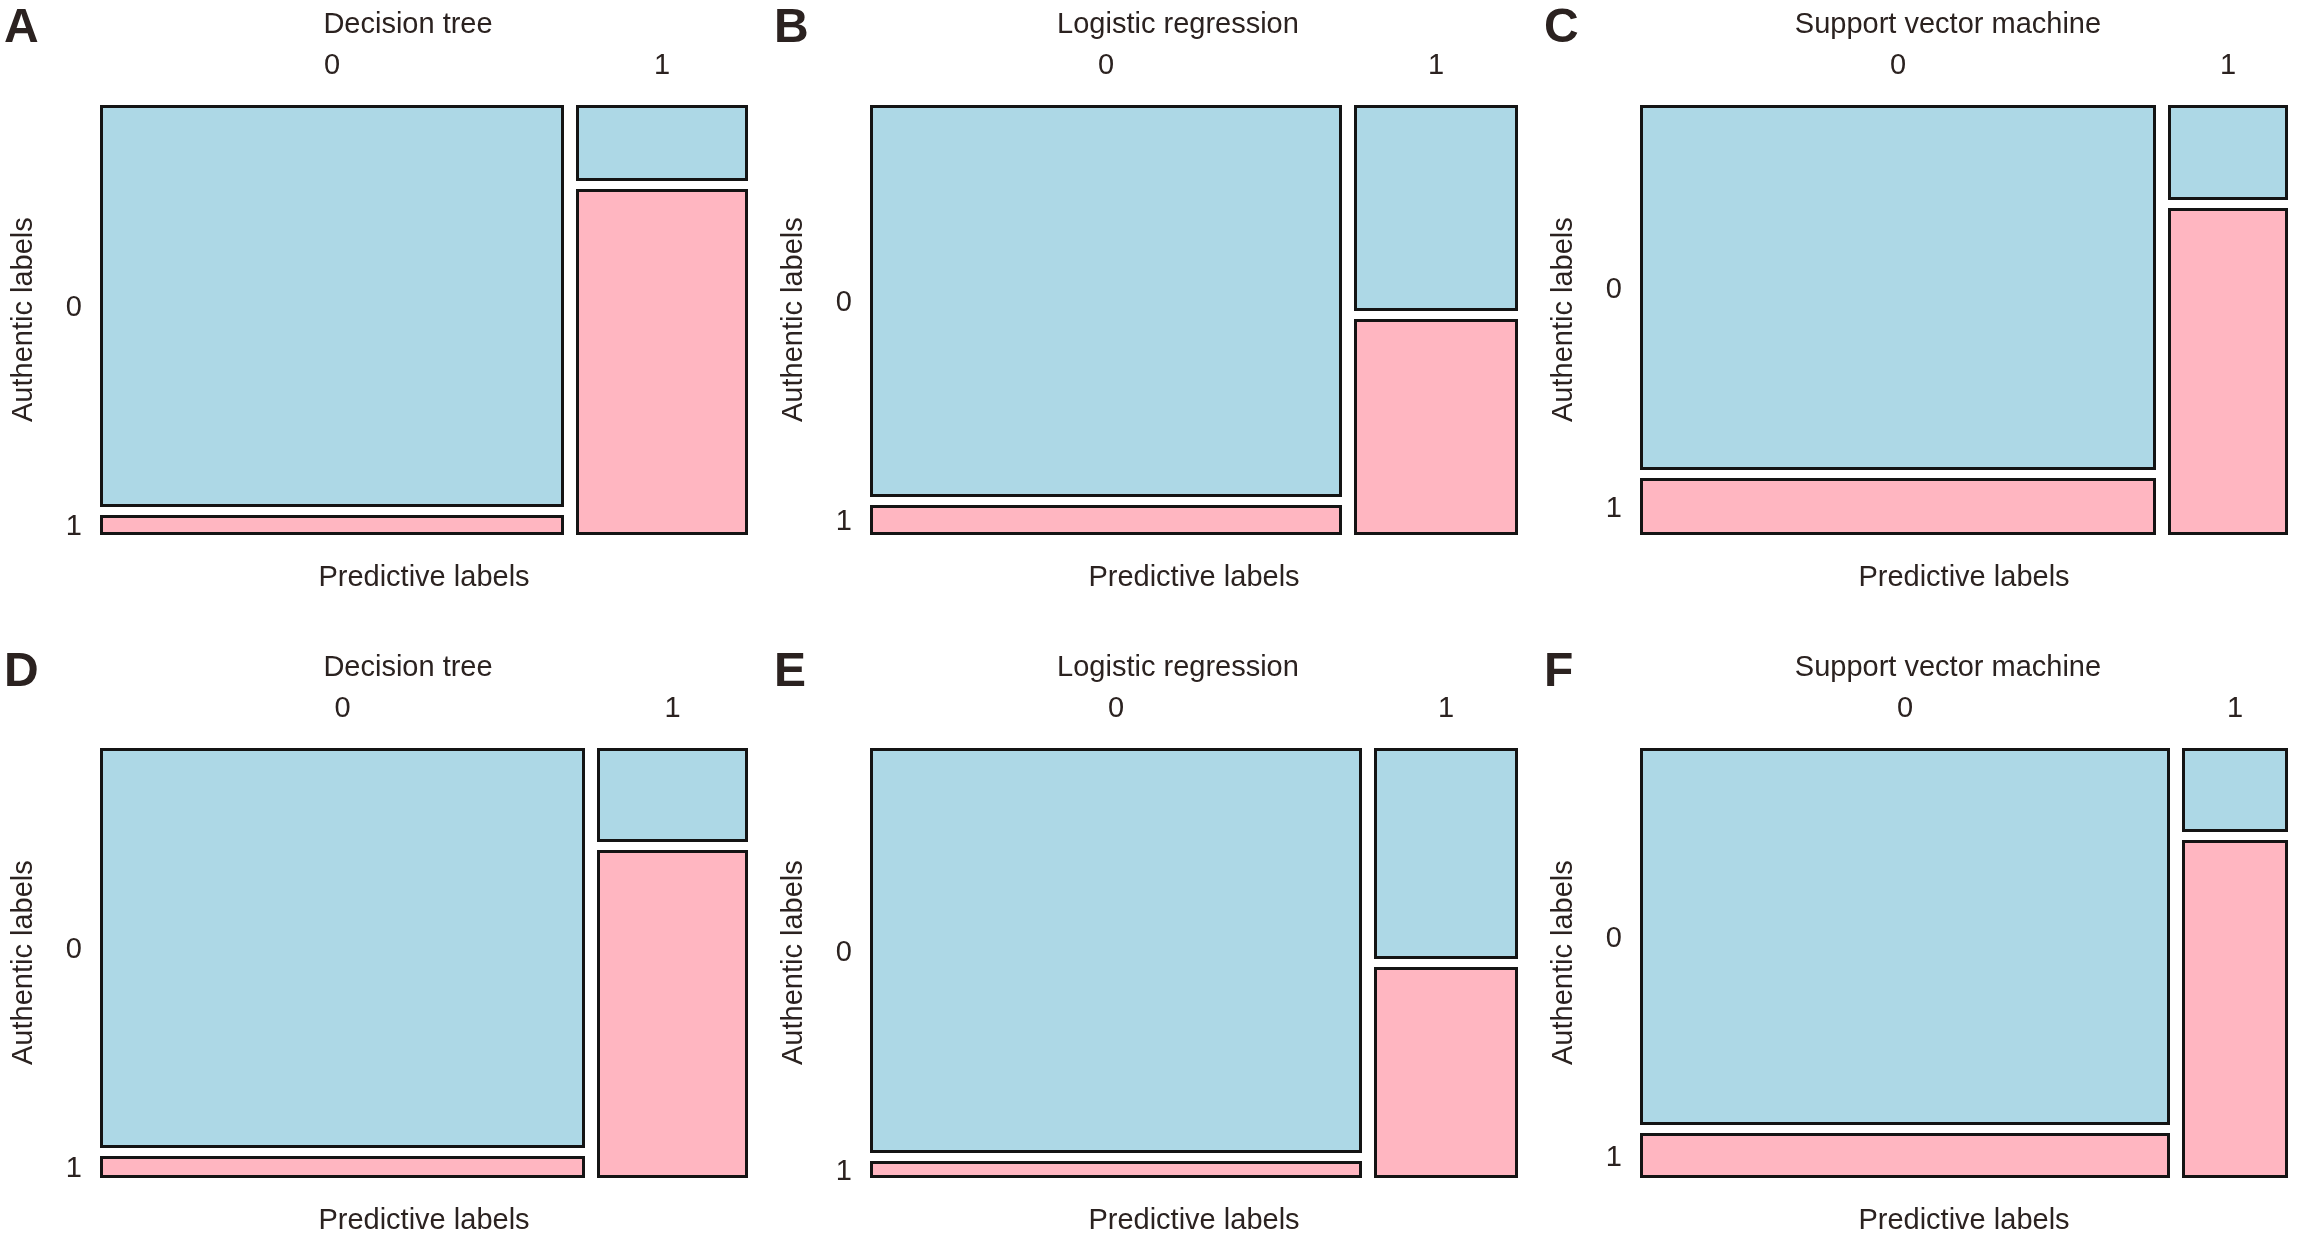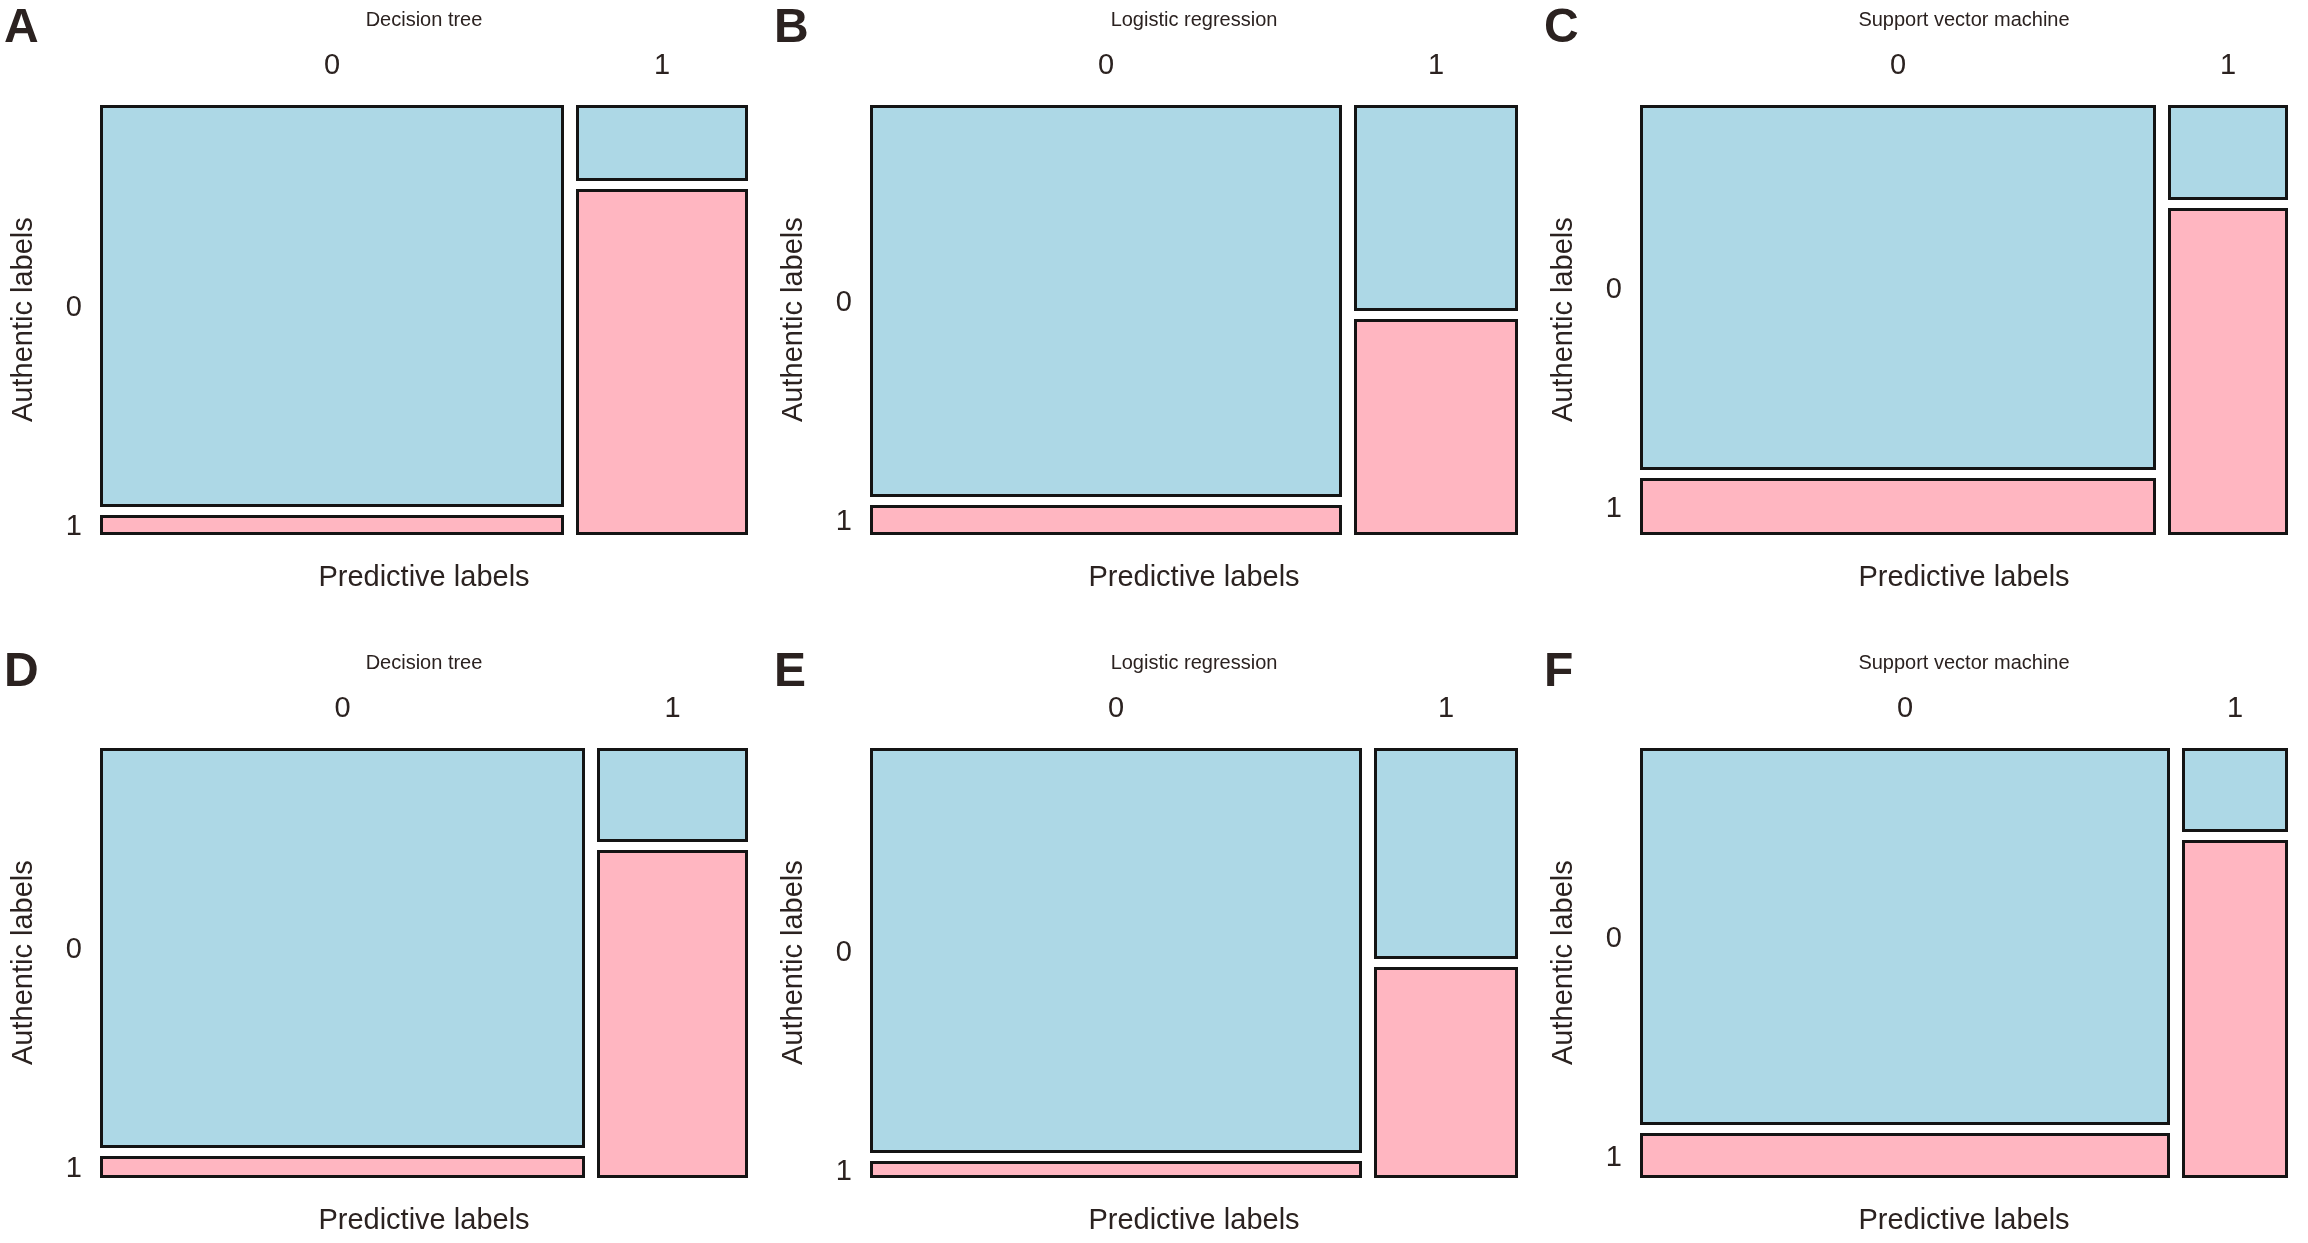--- a/index.html
+++ b/index.html
@@ -13,22 +13,22 @@
     font-family:"Liberation Sans", sans-serif;
     color:#2b2220;
   }
   .panel{position:relative;overflow:hidden;}
   .letter{
     position:absolute;left:4px;top:2px;
     font-size:48px;font-weight:bold;line-height:1.0;
     color:#2b2220;
   }
   .title{
-    position:absolute;left:100px;width:648px;top:8px;
-    text-align:center;font-size:20px;line-height:1.1;white-space:nowrap;
+    position:absolute;left:84px;width:648px;top:8px;
+    text-align:center;font-size:29px;line-height:1.1;white-space:nowrap;
   }
   .collabels{
     position:absolute;left:100px;width:648px;top:48px;height:34px;
     font-size:29px;
   }
   .collabel{position:absolute;top:0;transform:translateX(-50%);}
   .plotarea{
     position:absolute;left:0;top:105px;width:769px;height:430px;
   }
   .row-bottom .title{top:31px;}

